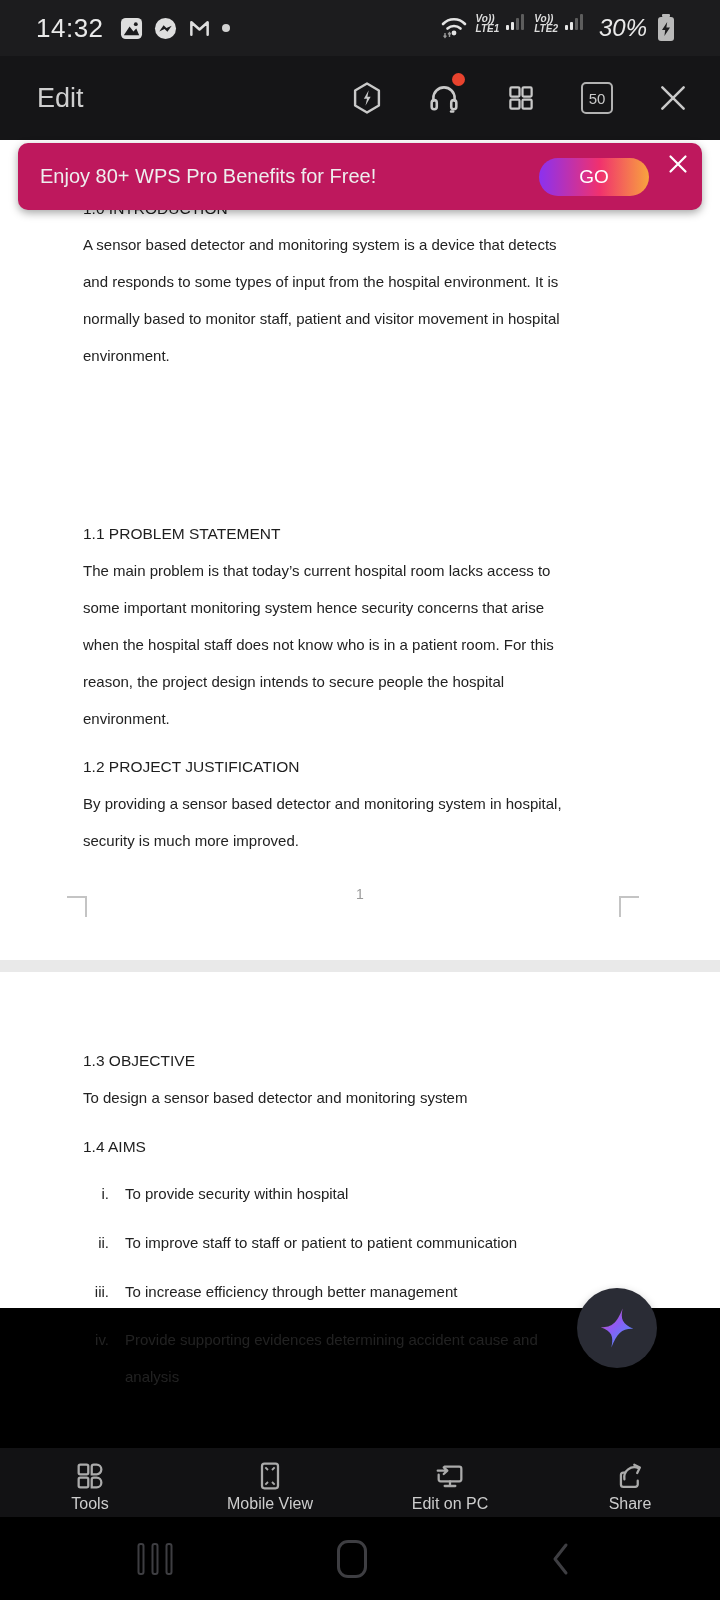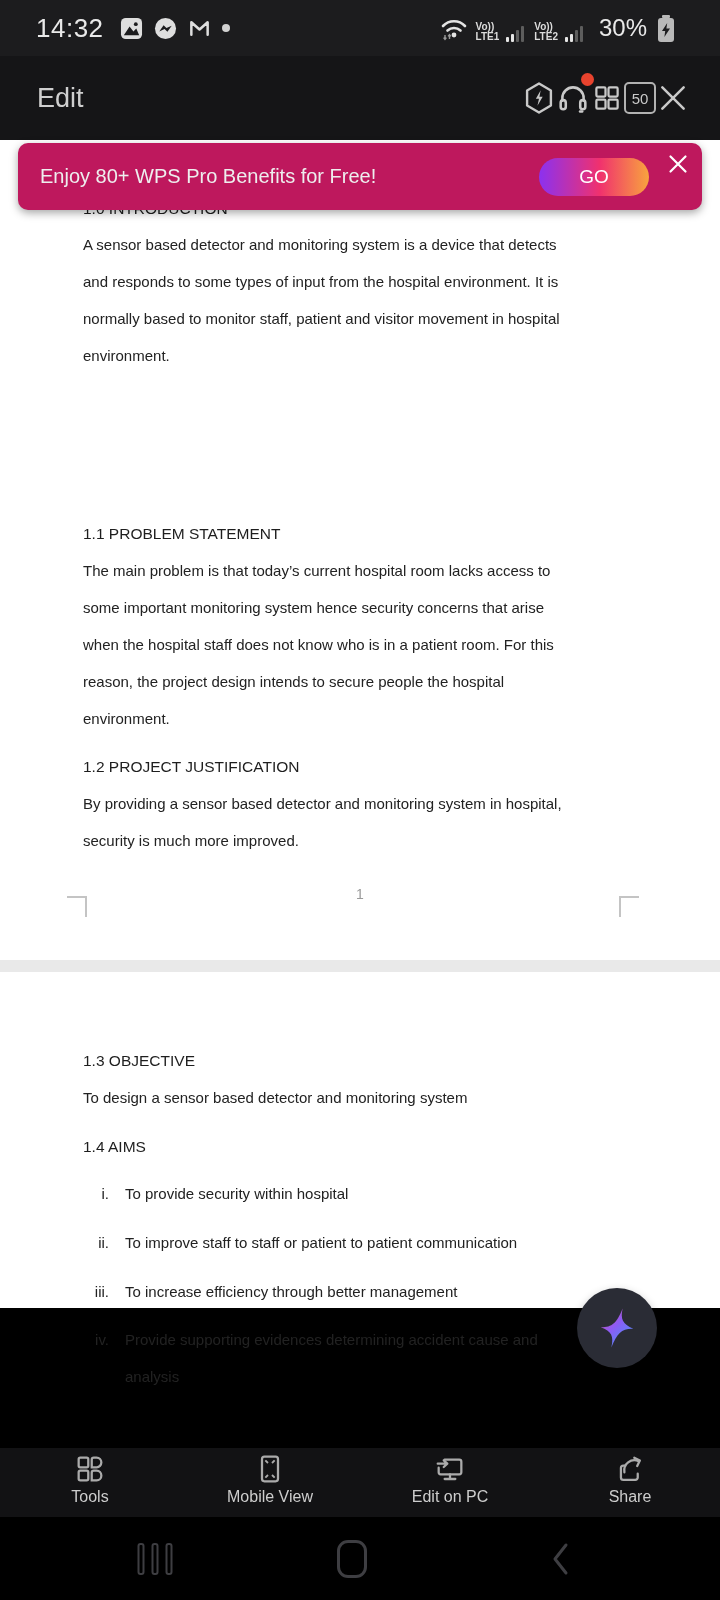--- a/index.html
+++ b/index.html
@@ -4,40 +4,40 @@
 <style>
   html,body{margin:0;padding:0;background:#000;}
   #screen{position:relative;width:720px;height:1600px;background:#000;overflow:hidden;
           font-family:"Liberation Sans",sans-serif;}
 
   
   .statusbar{position:absolute;top:0;left:0;right:0;height:56px;background:#1c1c1e;
              display:flex;align-items:center;padding:0 46px 0 36px;box-sizing:border-box;}
   .time{font-size:26px;color:#e9e9e9;letter-spacing:.5px;margin-right:16px;}
   .notifs{display:flex;align-items:center;gap:11px;}
-  .sb-right{margin-left:auto;display:flex;align-items:flex-end;gap:7px;}
+  .sb-right{margin-left:auto;display:flex;align-items:flex-start;gap:7px;font-style:italic;}
   .net-label{font-size:10px;line-height:10px;font-weight:bold;color:#dcdcdc;text-align:left;}
   .sigbars{display:flex;align-items:flex-end;gap:2px;height:16px;margin-right:3px;}
   .sigbars i{display:block;width:3px;border-radius:1px;}
   .sigbars .b1{height:5px;background:#e6e6e6;}
   .sigbars .b2{height:8px;background:#e6e6e6;}
   .sigbars .b3{height:12px;background:#5d5d5d;}
   .sigbars .b4{height:16px;background:#5d5d5d;}
   .battpct{font-size:24px;color:#e9e9e9;margin:0 4px 0 6px;}
   .battery{position:relative;width:16px;height:27px;}
   .battery .cap{position:absolute;top:0;left:4px;width:8px;height:3px;background:#b9b9b9;border-radius:1px;}
   .battery .body{position:absolute;top:3px;left:0;width:16px;height:24px;background:#b9b9b9;border-radius:3px;
                  display:flex;align-items:center;justify-content:center;}
   .dot-ic{width:8px;height:8px;border-radius:50%;background:#d2d2d2;}
 
   
   .appbar{position:absolute;top:56px;left:0;right:0;height:84px;background:#151517;
           display:flex;align-items:center;padding:0 30px 0 37px;box-sizing:border-box;}
   .appbar .title{font-size:27px;color:#cfcfcf;}
-  .appbar .actions{margin-left:auto;display:flex;align-items:center;}
+  .appbar .actions{margin-left:auto;display:flex;align-items:center;gap:43px;}
   .abicon{position:relative;width:34px;height:34px;display:flex;align-items:center;justify-content:center;color:#c9c9c9;}
   .reddot{position:absolute;top:-8px;right:-4px;width:13px;height:13px;border-radius:50%;}
   .pagecount{width:28px;height:28px;border:2px solid #b2b2b2;border-radius:5px;color:#c9c9c9;
              font-size:15px;display:flex;align-items:center;justify-content:center;}
 
   
   .page{position:absolute;left:0;right:0;background:#fff;}
   #page1{top:140px;height:820px;}
   #pagegap{position:absolute;top:960px;height:12px;left:0;right:0;background:#e9e9e9;}
   #page2{top:972px;height:336px;}
@@ -64,21 +64,21 @@
   .banner-close{position:absolute;right:12px;top:9px;width:24px;height:24px;color:#fff;display:flex;}
 
   
   .fab{position:absolute;left:577px;top:1288px;width:80px;height:80px;border-radius:50%;
        display:flex;align-items:center;justify-content:center;box-shadow:0 4px 10px rgba(0,0,0,.3);}
 
   
   .bottombar{position:absolute;top:1448px;left:0;right:0;height:69px;background:#121214;
              display:flex;align-items:stretch;}
   .bb-item{flex:1;display:flex;flex-direction:column;align-items:center;justify-content:flex-start;
-           padding-top:5px;gap:3px;color:#ababab;}
+           padding-top:12px;gap:3px;color:#ababab;}
   .bb-label{font-size:16px;color:#cdcdcd;}
 
   
   .navbar{position:absolute;top:1517px;left:0;right:0;height:83px;background:#000;}
   .nav-ic{position:absolute;top:50%;transform:translate(-50%,-50%);color:#3e3e42;display:flex;}
   .nav-recents{left:155px;display:flex;gap:7px;}
   .nav-recents i{display:block;width:4px;height:32px;border:2px solid #3e3e42;border-radius:3px;box-sizing:border-box;background:transparent;width:7px;}
   .nav-home{left:352px;width:30px;height:38px;border:3px solid #3e3e42;border-radius:11px;box-sizing:border-box;}
   .nav-back{left:560px;}
   svg{display:block;}

